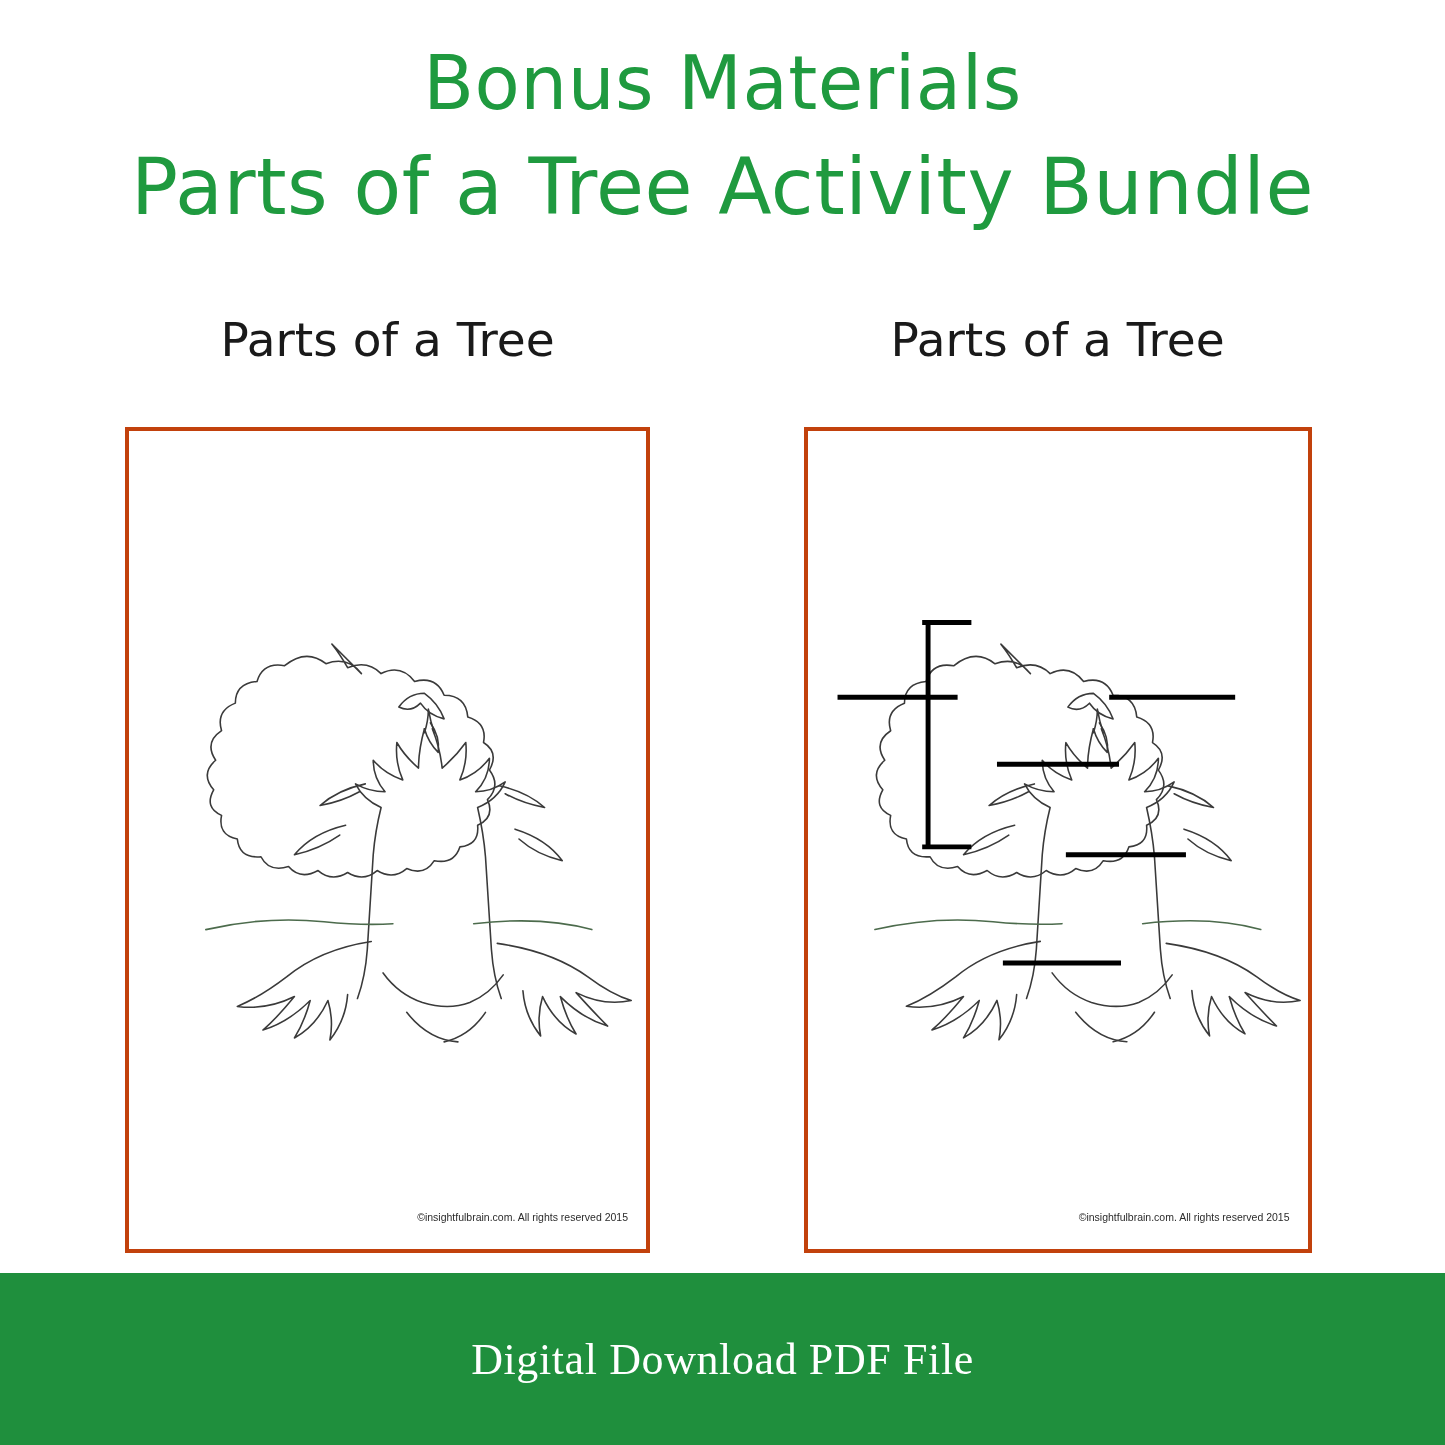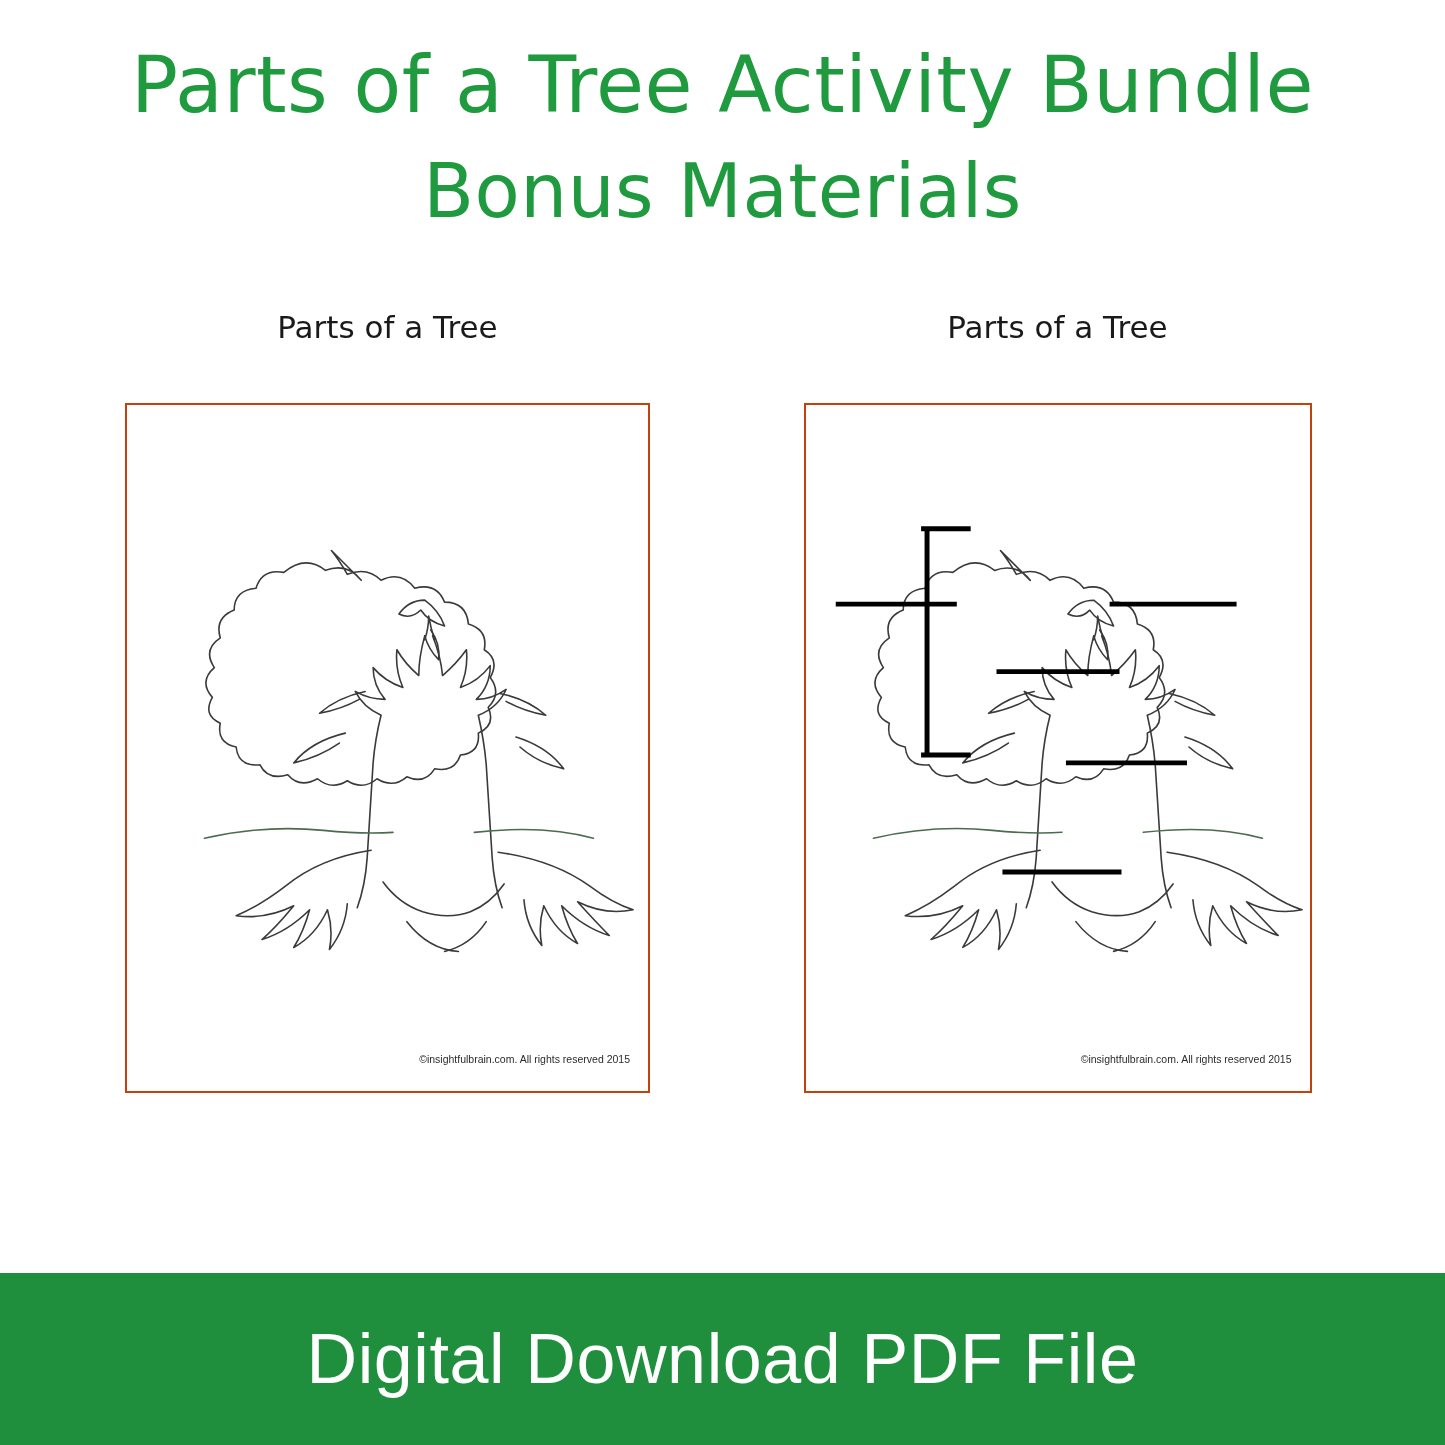--- a/index.html
+++ b/index.html
@@ -44,30 +44,30 @@
   }
   .preview-col {
     width: 520px;
     display: flex;
     flex-direction: column;
     align-items: center;
   }
   .caption {
     text-align: right;
     color: #1a1a1a;
-    font-size: 31px;
+    font-size: 47px;
     line-height: 1.52;
     font-family: "DejaVu Sans", sans-serif;
   }
   .sheet {
     margin-top: 52px;
     width: 525px;
-    height: 690px;
+    height: 826px;
     background: #ffffff;
-    border: 2px solid #c2410c;
+    border: 4px solid #c2410c;
     position: relative;
     box-sizing: border-box;
     overflow: hidden;
   }
   .sheet.right {
     width: 508px;
   }
   .sheet svg {
     position: absolute;
     left: 0;
@@ -90,33 +90,33 @@
     bottom: 0;
     width: 1445px;
     height: 172px;
     background: #1f8f3d;
     display: flex;
     align-items: center;
     justify-content: center;
   }
   .footer-text {
     color: #ffffff;
-    font-size: 70px;
+    font-size: 44px;
     letter-spacing: 0.6px;
-    font-family: Liberation Sans, sans-serif;
+    font-family: Liberation Serif, serif;
   }
 </style>
 </head>
 <body>
 
 <div class="page">
 
   <div class="title-block">
+    <div class="title-line l2">Bonus Materials</div>
     <div class="title-line l1">Parts of a Tree Activity Bundle</div>
-    <div class="title-line l2">Bonus Materials</div>
   </div>
 
   <div class="previews">
 
     <div class="preview-col">
       <div class="caption">
         <div>Parts of a Tree</div>
       </div>
       <div class="sheet">
         <svg viewBox="0 0 525 690" preserveAspectRatio="xMidYMid meet">

